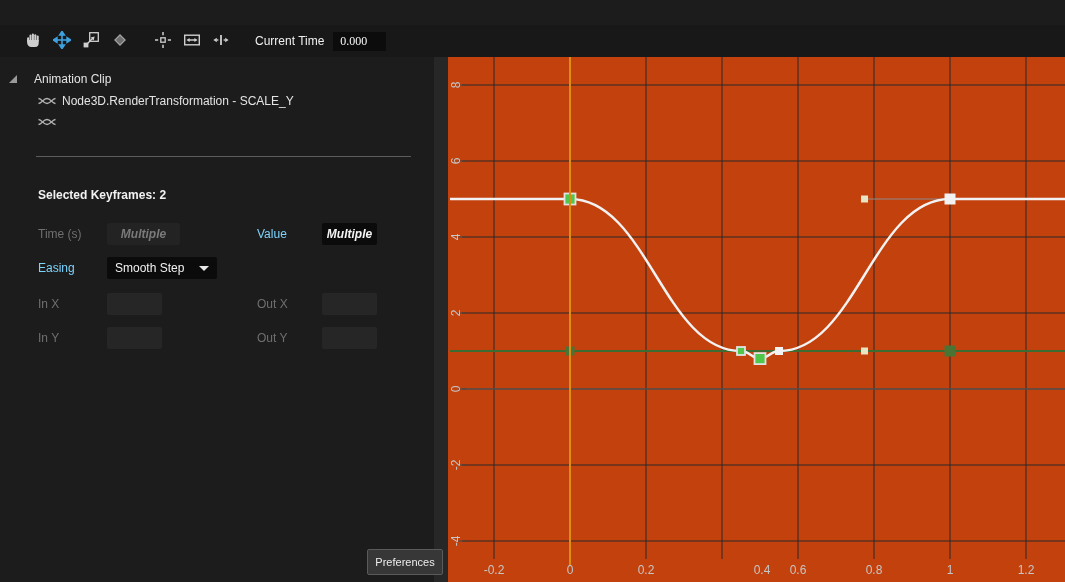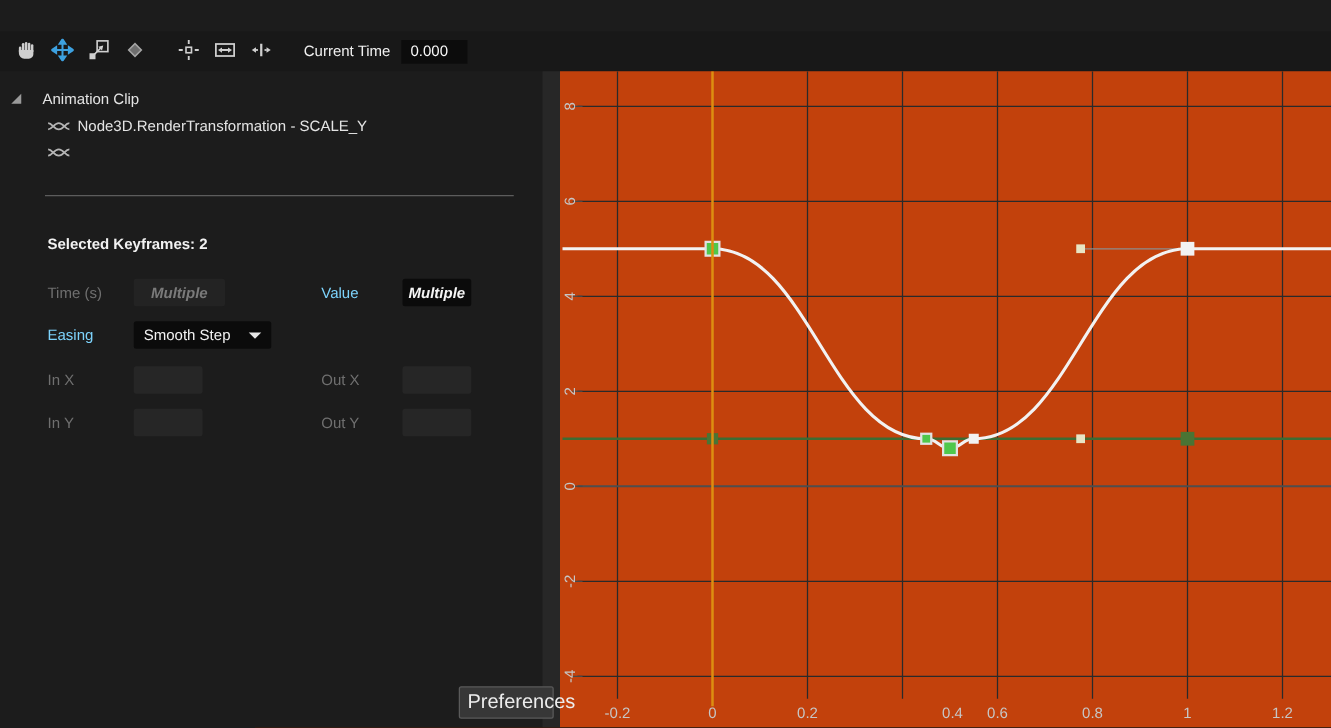--- a/index.html
+++ b/index.html
@@ -7,27 +7,27 @@
        font-family:"Liberation Sans","DejaVu Sans",sans-serif;font-size:12px;color:#e8e8e8;}
 
   
   .titlebar{position:absolute;left:0;top:0;width:1065px;height:25px;background:#2b2b2b;}
   .titlebar .wtitle{position:absolute;left:28px;top:0;line-height:25px;color:#f0f0f0;}
   .close-btn{position:absolute;right:4px;top:3px;width:19px;height:19px;background:#212121;
              color:#9a9a9a;border:none;font-size:12px;line-height:18px;text-align:center;padding:0;cursor:pointer;}
 
   
   .toolbar{position:absolute;left:0;top:25px;width:1065px;height:32px;background:#181818;
-           display:flex;align-items:center;padding-left:10px;box-sizing:border-box;}
+           display:flex;align-items:center;padding-left:22px;box-sizing:border-box;}
   .tool{width:22px;height:22px;background:transparent;border:none;padding:0;margin-right:7px;
         display:flex;align-items:center;justify-content:center;cursor:pointer;}
   .tool.gap{margin-left:14px;}
   .ct-label{margin-left:16px;color:#f0f0f0;}
   .ct-input{margin-left:9px;width:46px;height:19px;background:#0c0c0c;border:none;color:#fafafa;
-            font-size:12px;font-family:Liberation Sans, sans-serif;padding:0 0 0 7px;}
+            font-size:12px;font-family:Liberation Serif, serif;padding:0 0 0 7px;}
 
   
   .panel{position:absolute;left:0;top:57px;width:434px;height:525px;background:#1c1c1c;}
   .splitter{position:absolute;left:434px;top:57px;width:14px;height:525px;background:#272727;}
   .tree-row{position:absolute;height:18px;display:flex;align-items:center;color:#e4e4e4;cursor:default;justify-content:flex-end;}
   .t0{left:8px;top:13px;}
   .t1{left:38px;top:35px;}
   .t2{left:38px;top:56px;}
   .tree-row .lbl{margin-left:6px;}
   .sel{background:#0e72c9;color:#fff;padding:1px 6px 2px 3px;margin-left:3px;}
@@ -39,21 +39,21 @@
   .flabel.dim{color:#6f6f6f;}
   .box{position:absolute;height:22px;background:#232323;border-radius:2px;display:flex;align-items:center;
        justify-content:center;font-style:italic;font-weight:bold;color:#7a7a7a;box-sizing:border-box;cursor:default;}
   .box.dark{background:#0b0b0b;color:#f5f5f5;}
   .box.empty{background:#262626;}
   .dropdown{position:absolute;height:22px;background:#0b0b0b;color:#f2f2f2;display:flex;align-items:center;
             justify-content:space-between;padding:0 8px;border-radius:2px;box-sizing:border-box;cursor:pointer;}
   .dd-arrow{width:0;height:0;border-left:5px solid transparent;border-right:5px solid transparent;
             border-top:5px solid #e8e8e8;}
   .pref-btn{position:absolute;left:367px;top:549px;width:76px;height:26px;background:#373737;
-            border:1px solid #5a5a5a;border-radius:2px;color:#ededed;font-size:16px;font-family:inherit;
+            border:1px solid #5a5a5a;border-radius:2px;color:#ededed;font-size:11px;font-family:inherit;
             cursor:pointer;z-index:5;}
 
   
   .graph{position:absolute;left:448px;top:57px;width:617px;height:525px;background:#c2410c;}
   #plot{position:absolute;left:0;top:0;}
   .xlab{position:absolute;top:506px;transform:translateX(-50%);color:#c6c6c6;}
   .ylab{position:absolute;width:30px;height:14px;line-height:14px;text-align:center;
         transform:rotate(-90deg);color:#c6c6c6;}
 </style>
 </head>

